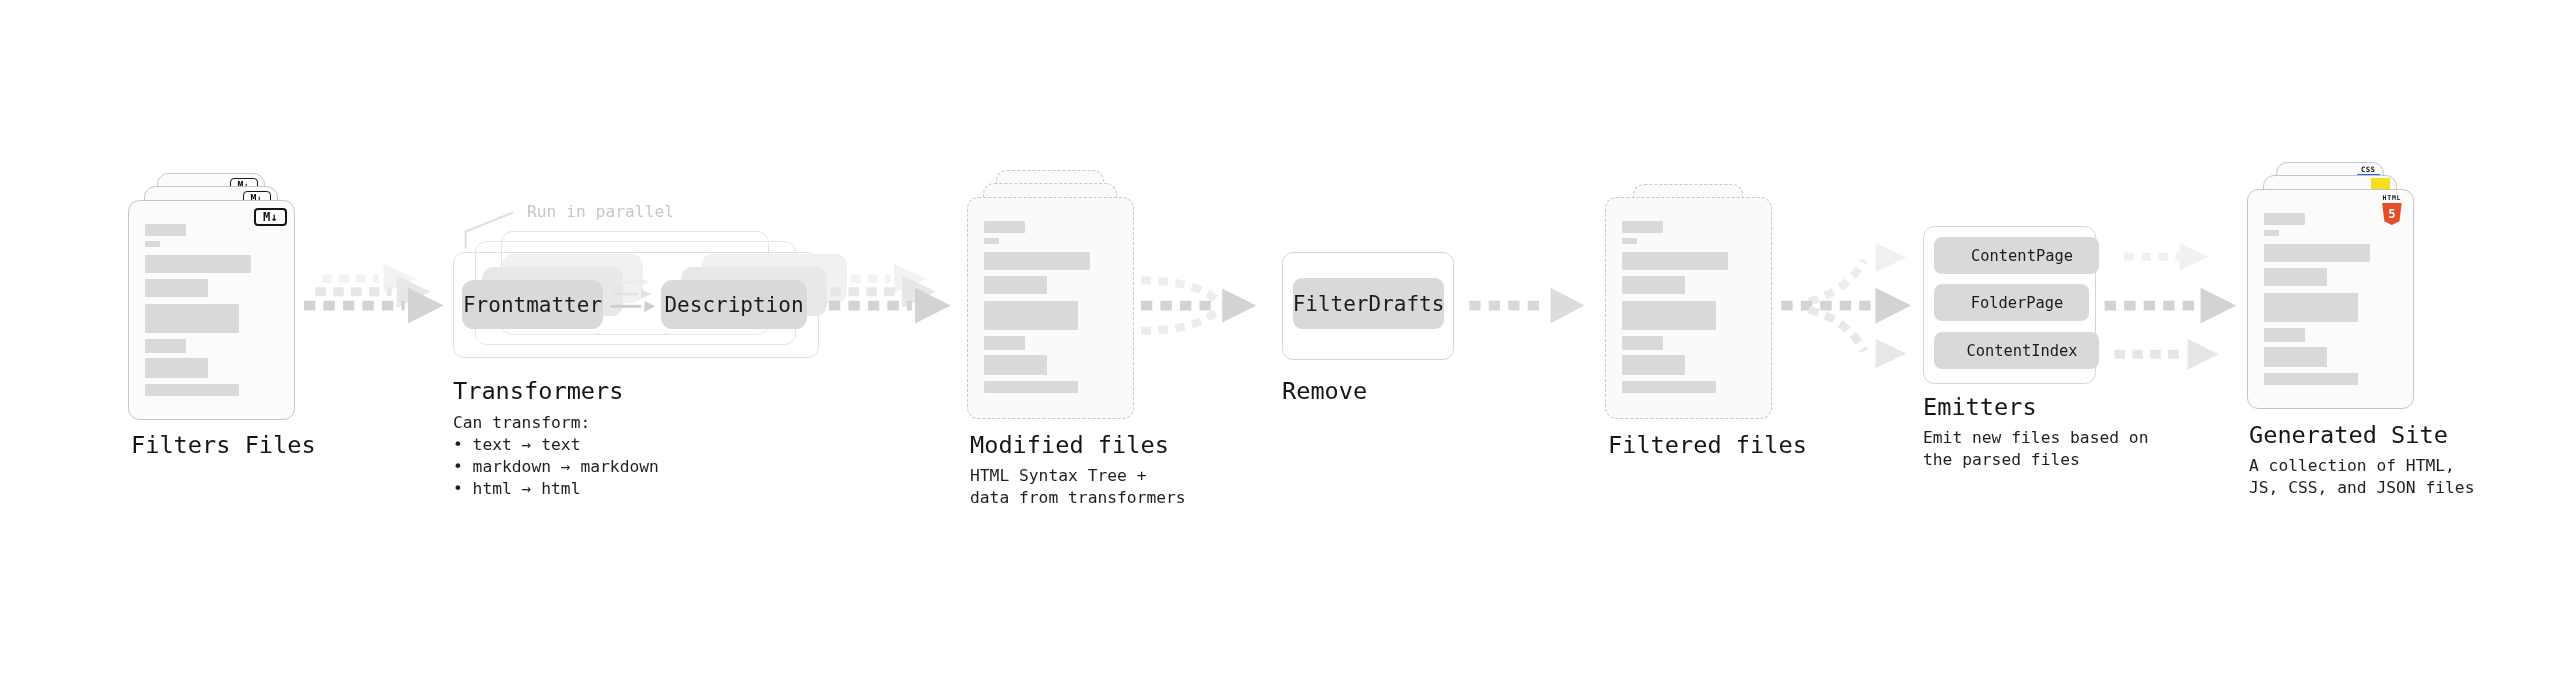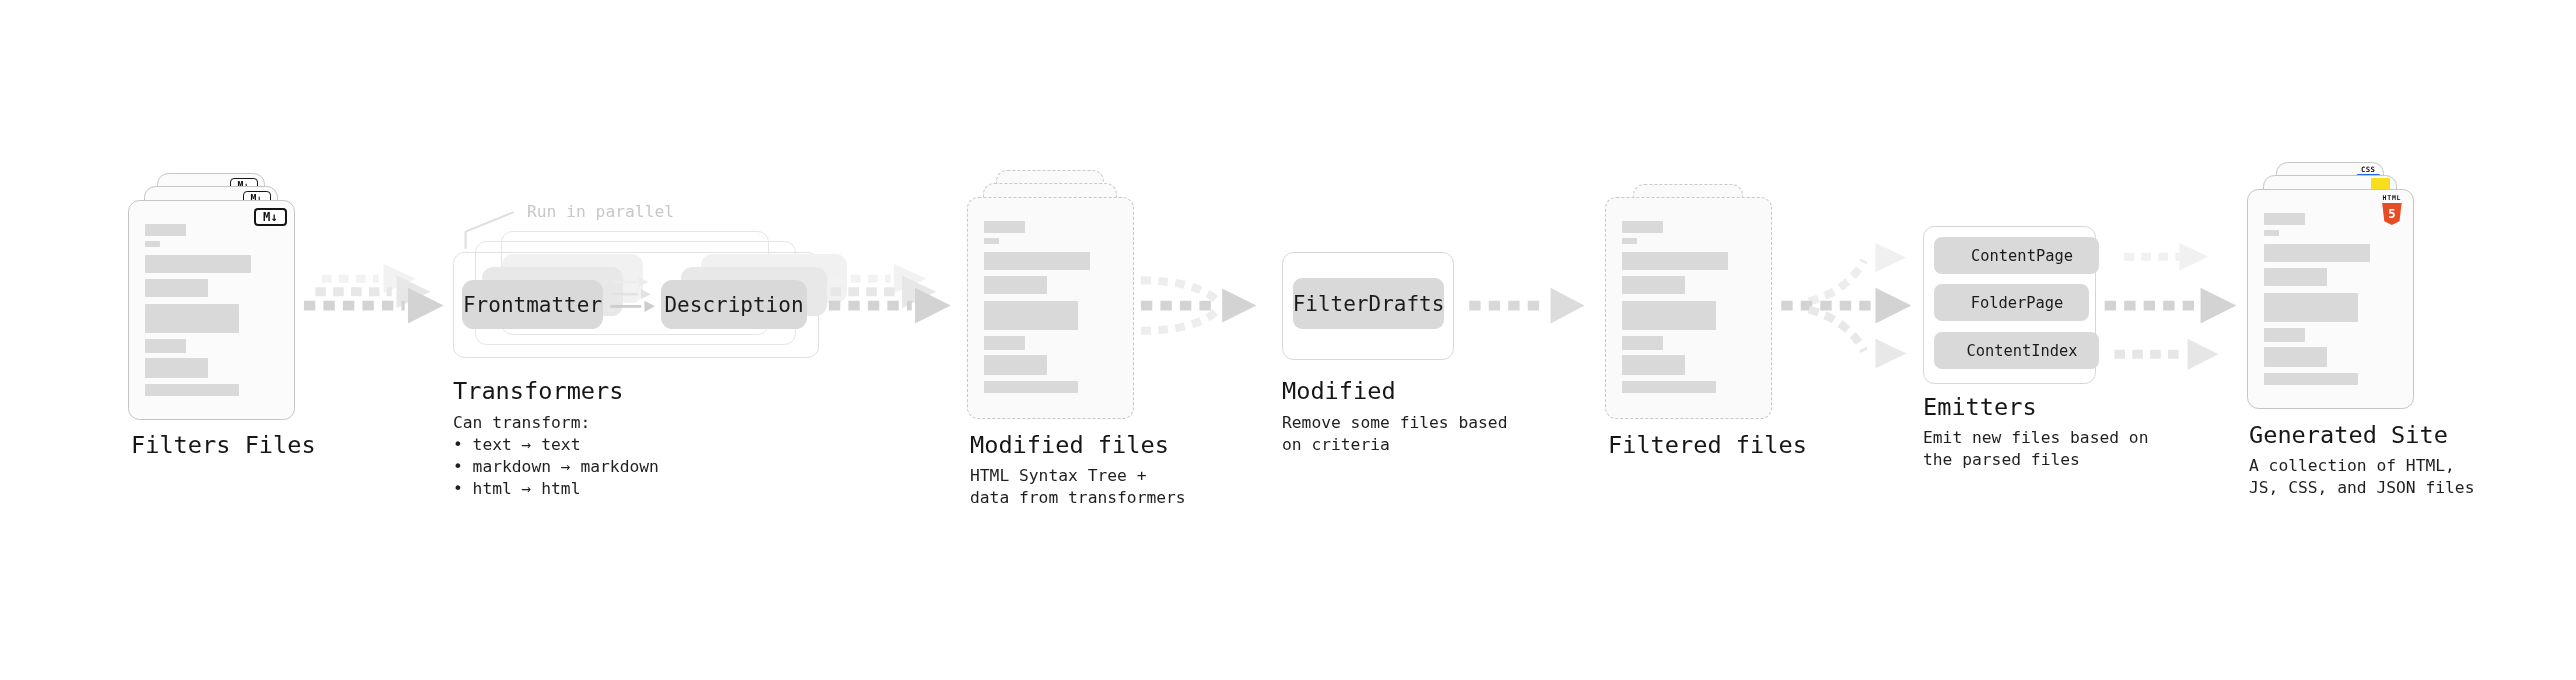--- a/index.html
+++ b/index.html
@@ -105,25 +105,21 @@
     </div>
   </div>
   <div class="title" style="left:970px;top:431px;">Modified files</div>
   <div class="desc" style="left:970px;top:465px;">
     <div>HTML Syntax Tree +</div>
     <div>data from transformers</div>
   </div>
 
   <div class="outline-box" style="left:1282px;top:252px;width:172px;height:108px;"></div>
   <div class="pill" style="left:1293px;top:278px;width:151px;height:51px;border-radius:9px;">FilterDrafts</div>
-  <div class="title" style="left:1282px;top:377px;">Modified</div>
-  <div class="desc" style="left:1282px;top:412px;">
-    <div>Remove some files based</div>
-    <div>on criteria</div>
-  </div>
+  <div class="title" style="left:1282px;top:377px;">Remove</div>
 
   <div>
     <div class="file-card dashed" style="left:1633px;top:184px;width:110px;height:203px;"></div>
     <div class="file-card dashed" style="left:1605px;top:197px;width:167px;height:222px;">
       <div class="bars">
           <div class="bar" style="width: 31%; height: 12.2px; margin-top: 23px;"></div>
           <div class="bar" style="width: 11%; height: 5.7px; margin-top: 4.9px;"></div>
           <div class="bar" style="width: 80%; height: 18px; margin-top: 8.1px;"></div>
           <div class="bar" style="width: 47%; height: 18px; margin-top: 6.5px;"></div>
           <div class="bar" style="width: 71%; height: 29px; margin-top: 6.5px;"></div>

